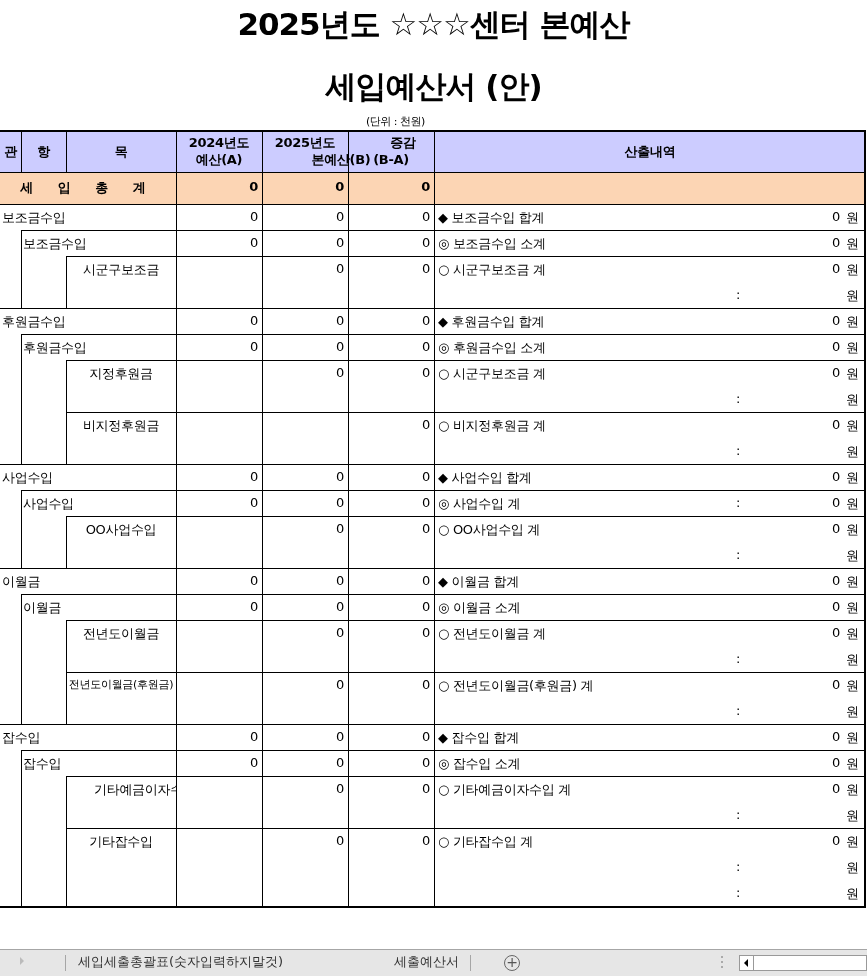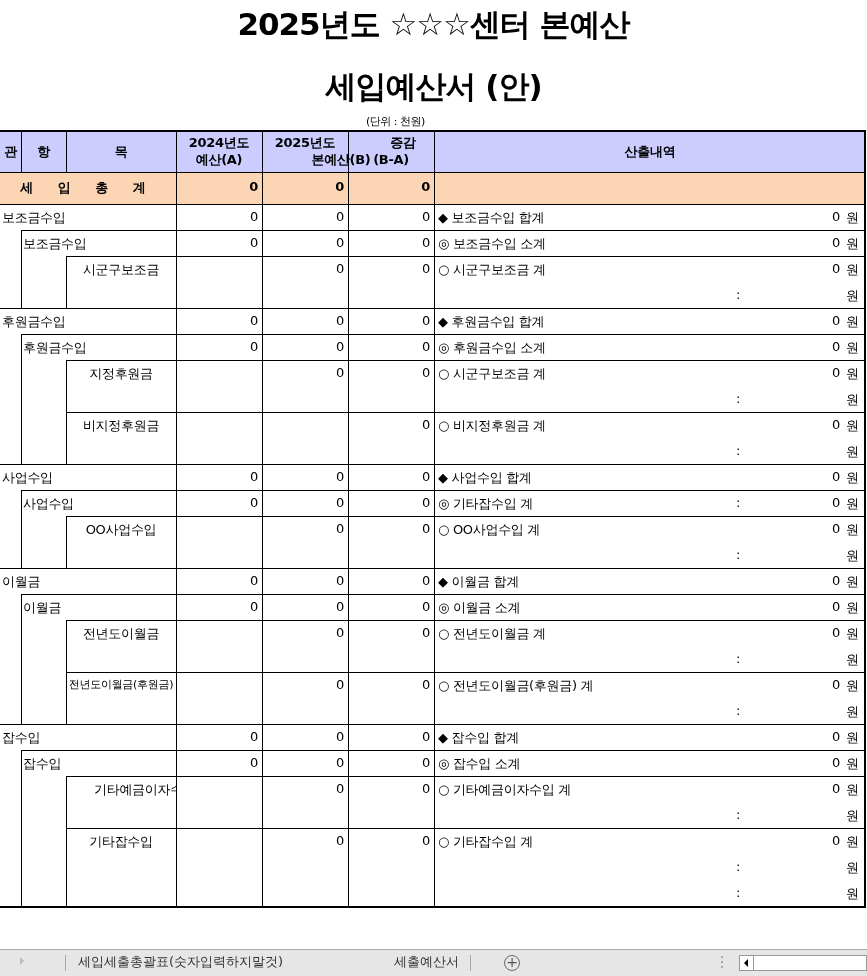--- a/index.html
+++ b/index.html
@@ -149,21 +149,21 @@
     <div class="cell num" style="left:262px;top:469px;width:86px;">0</div>
     <div class="cell num" style="left:348px;top:469px;width:86px;">0</div>
     <div class="cell " style="left:438px;top:469px;width:290px;">◆ 사업수입 합계</div>
     <div class="cell " style="left:736px;top:469px;width:8px;"></div>
     <div class="cell num" style="left:780px;top:469px;width:60px;padding-right:0;">0</div>
     <div class="cell " style="left:846px;top:469px;width:16px;">원</div>
     <div class="cell " style="left:23px;top:495px;width:153px;">사업수입</div>
     <div class="cell num" style="left:176px;top:495px;width:86px;">0</div>
     <div class="cell num" style="left:262px;top:495px;width:86px;">0</div>
     <div class="cell num" style="left:348px;top:495px;width:86px;">0</div>
-    <div class="cell " style="left:438px;top:495px;width:290px;">◎ 기타잡수입 계</div>
+    <div class="cell " style="left:438px;top:495px;width:290px;">◎ 사업수입 계</div>
     <div class="cell " style="left:736px;top:495px;width:8px;">:</div>
     <div class="cell num" style="left:780px;top:495px;width:60px;padding-right:0;">0</div>
     <div class="cell " style="left:846px;top:495px;width:16px;">원</div>
     <div class="cell center" style="left:66px;top:521px;width:110px;">OO사업수입</div>
     <div class="cell num" style="left:176px;top:521px;width:86px;"></div>
     <div class="cell num" style="left:262px;top:521px;width:86px;">0</div>
     <div class="cell num" style="left:348px;top:521px;width:86px;">0</div>
     <div class="cell " style="left:438px;top:521px;width:290px;">○ OO사업수입 계</div>
     <div class="cell " style="left:736px;top:521px;width:8px;"></div>
     <div class="cell num" style="left:780px;top:521px;width:60px;padding-right:0;">0</div>

